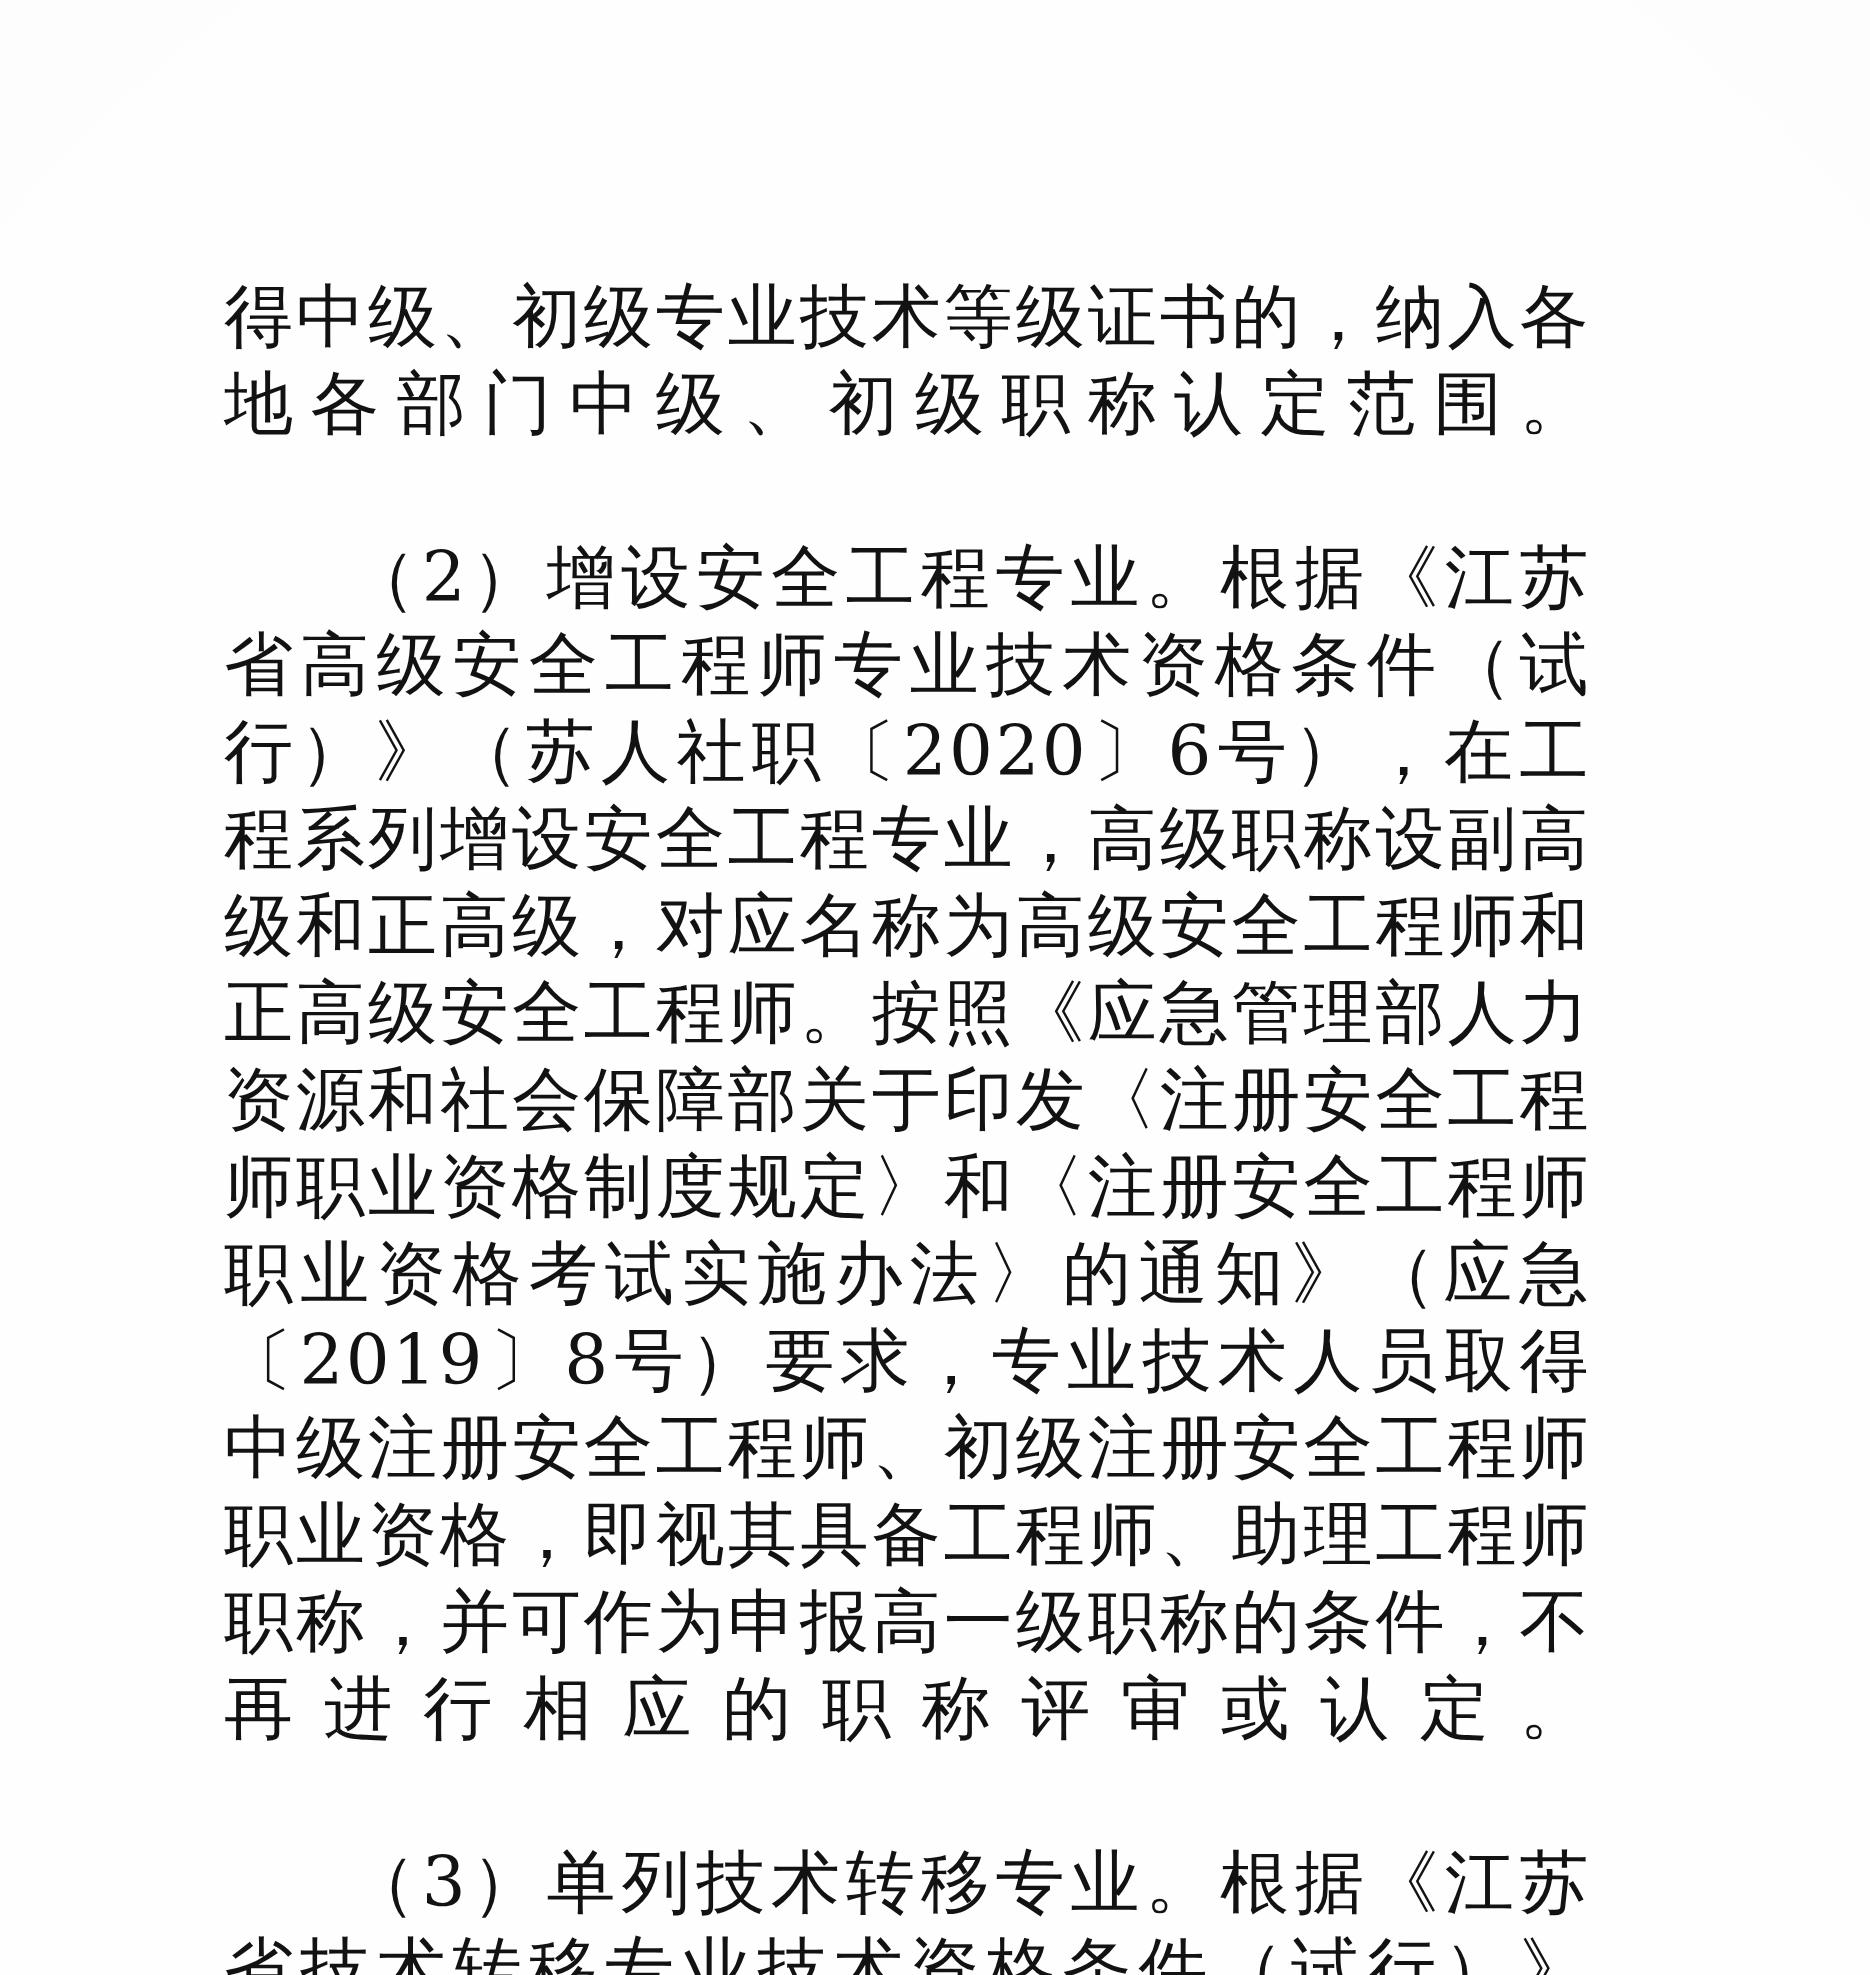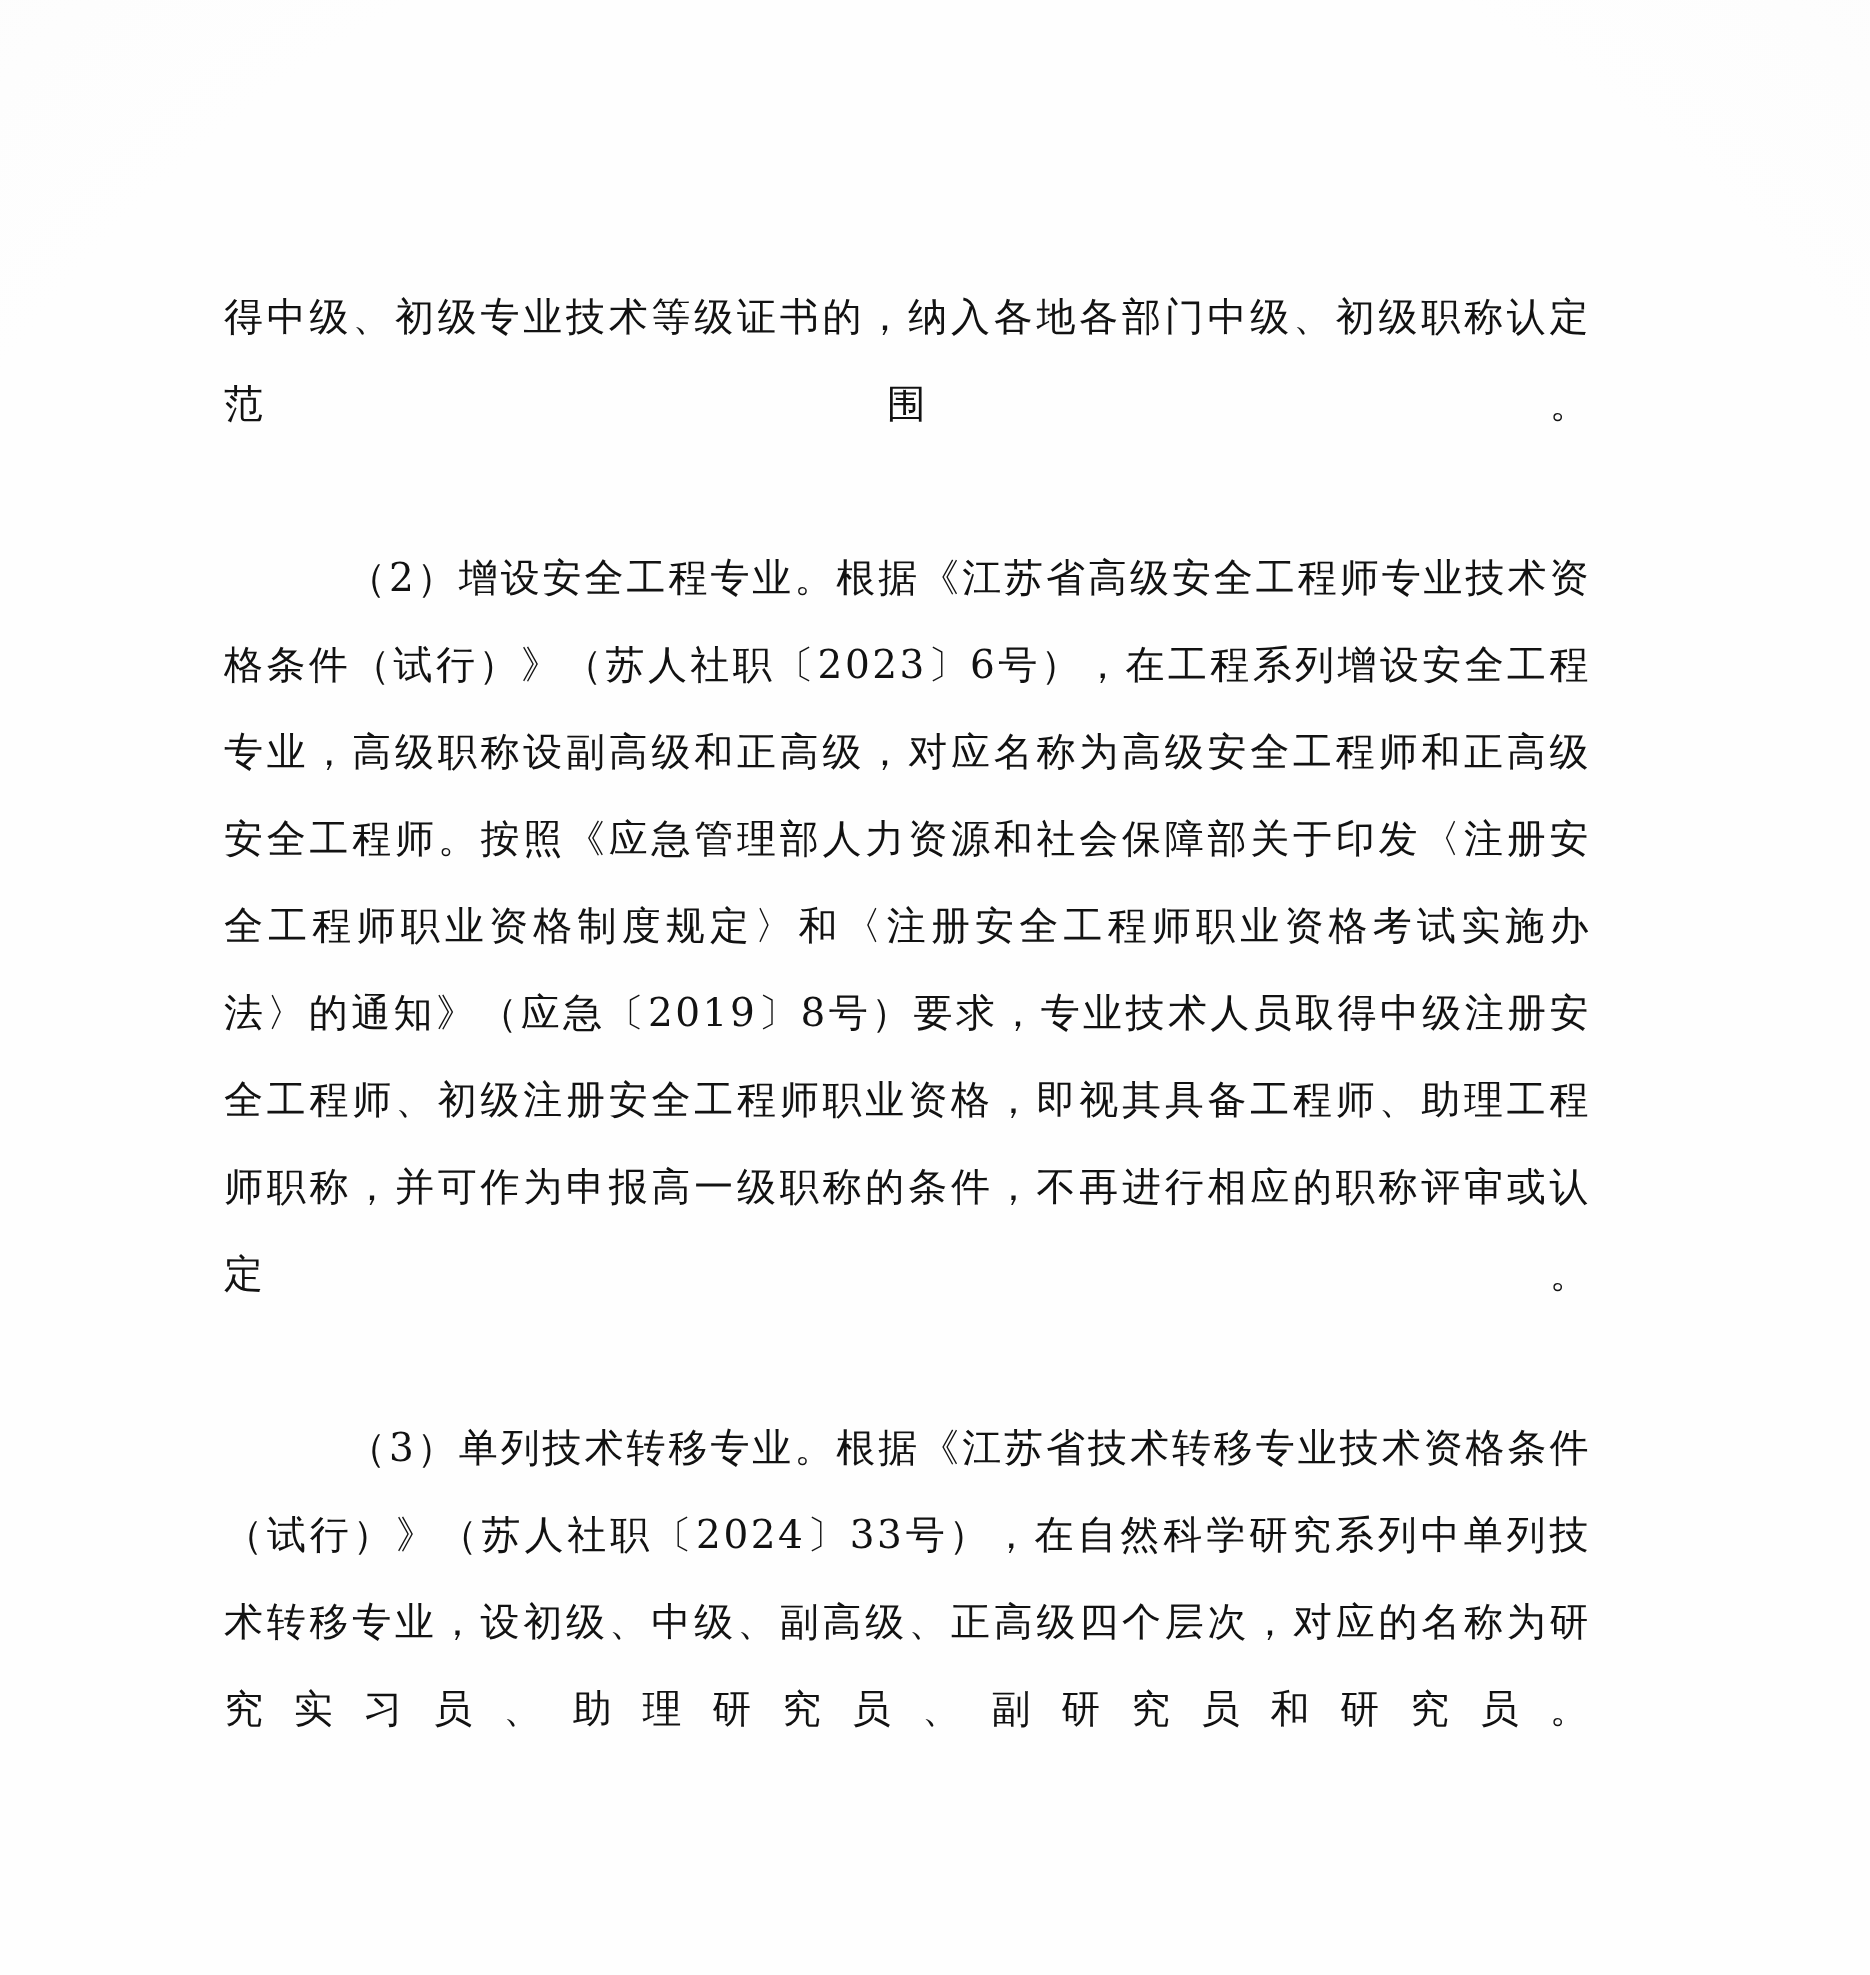--- a/index.html
+++ b/index.html
@@ -41,21 +41,21 @@
     position: absolute;
     left: 224px;
     top: 273px;
     width: 1367px;
   }
 
   .para {
     margin: 0 0 0 0;
     padding: 0;
     color: #121212;
-    font-size: 39px;
+    font-size: 69px;
     line-height: 87px;
     letter-spacing: 2.5px;
     text-align: justify;
     text-justify: inter-character;
     text-indent: 0;
     font-weight: 400;
     white-space: normal;
     word-break: break-all;
     -webkit-font-smoothing: antialiased;
   }
@@ -73,20 +73,20 @@
 </style>
 </head>
 <body>
 
 <div class="page-sheet">
 
   <div class="body-text">
 
     <p class="para">得中级、初级专业技术等级证书的，纳入各地各部门中级、初级职称认定范围。</p>
 
-    <p class="para indent">（2）增设安全工程专业。根据《江苏省高级安全工程师专业技术资格条件（试行）》（苏人社职〔2023〕6号），在工程系列增设安全工程专业，高级职称设副高级和正高级，对应名称为高级安全工程师和正高级安全工程师。按照《应急管理部人力资源和社会保障部关于印发〈注册安全工程师职业资格制度规定〉和〈注册安全工程师职业资格考试实施办法〉的通知》（应急〔2019〕8号）要求，专业技术人员取得中级注册安全工程师、初级注册安全工程师职业资格，即视其具备工程师、助理工程师职称，并可作为申报高一级职称的条件，不再进行相应的职称评审或认定。</p>
+    <p class="para indent">（2）增设安全工程专业。根据《江苏省高级安全工程师专业技术资格条件（试行）》（苏人社职〔2020〕6号），在工程系列增设安全工程专业，高级职称设副高级和正高级，对应名称为高级安全工程师和正高级安全工程师。按照《应急管理部人力资源和社会保障部关于印发〈注册安全工程师职业资格制度规定〉和〈注册安全工程师职业资格考试实施办法〉的通知》（应急〔2019〕8号）要求，专业技术人员取得中级注册安全工程师、初级注册安全工程师职业资格，即视其具备工程师、助理工程师职称，并可作为申报高一级职称的条件，不再进行相应的职称评审或认定。</p>
 
     <p class="para indent">（3）单列技术转移专业。根据《江苏省技术转移专业技术资格条件（试行）》（苏人社职〔2024〕33号），在自然科学研究系列中单列技术转移专业，设初级、中级、副高级、正高级四个层次，对应的名称为研究实习员、助理研究员、副研究员和研究员。</p>
 
   </div>
 
 </div>
 
 
 </body></html>

